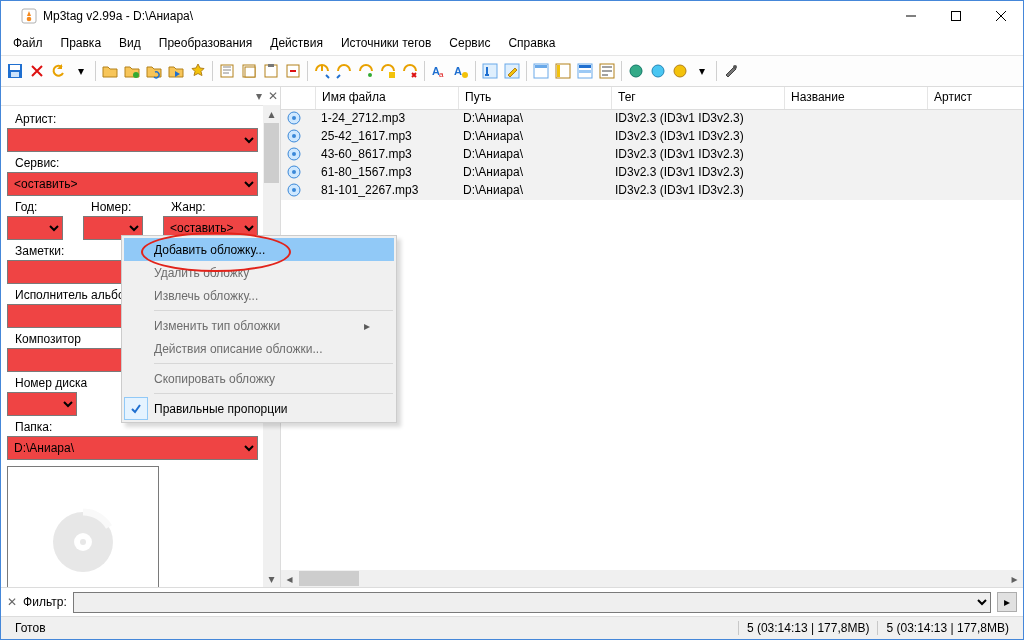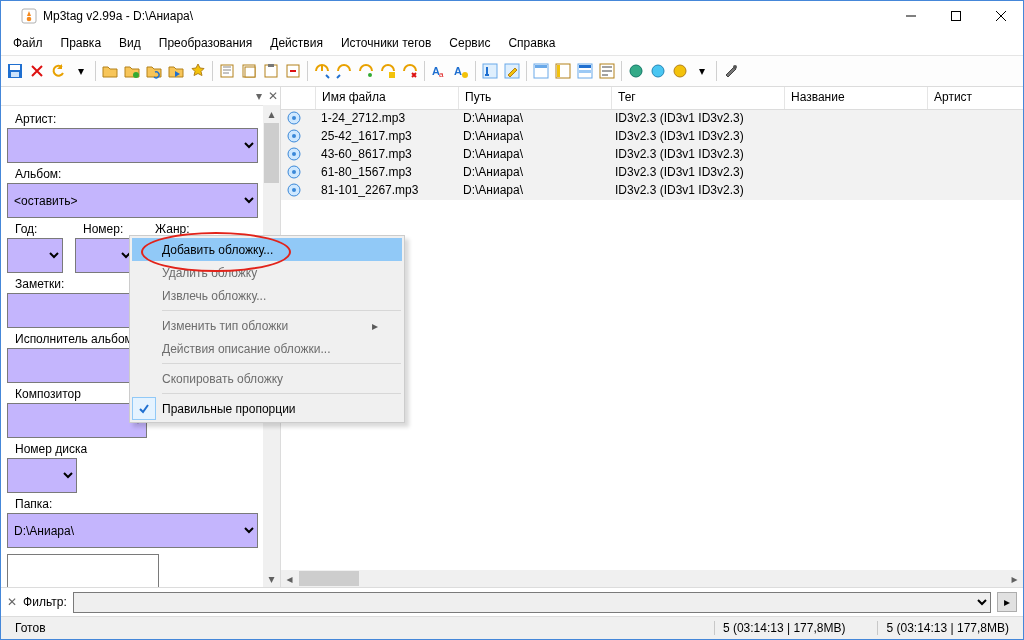--- a/index.html
+++ b/index.html
@@ -12,22 +12,22 @@
 .menubar{height:20px;display:flex;align-items:center;padding:2px 4px;gap:2px;border-bottom:0;background:#fff}
 .menubar span{padding:2px 8px}
 .toolbar{display:flex;align-items:center;gap:2px;padding:2px 4px;border-top:1px solid #e5e5e5;border-bottom:1px solid #dcdcdc;background:#fdfdfd;height:26px}
 .tool-sep{width:1px;height:20px;background:#d0d0d0;margin:0 2px}
 .tool-ico{width:20px;height:20px;display:flex;align-items:center;justify-content:center}
 .body{flex:1;display:flex;min-height:0}
 .side{width:280px;border-right:1px solid #dcdcdc;display:flex;flex-direction:column;position:relative;box-sizing:border-box}
 .side-head{height:18px;display:flex;align-items:center;justify-content:flex-end;padding:0 2px;border-bottom:1px solid #e5e5e5;color:#666;gap:6px}
 .side-body{flex:1;overflow:hidden;padding:2px 6px 2px 6px}
 .side-body .fld-label{display:block;margin:4px 0 2px 8px}
-.side-body input,.side-body select{font:inherit;box-sizing:border-box;border:1px solid #7a7a7a;height:35px;padding:1px 2px;background:#c4b5fd}
-.side .row{display:flex;gap:12px}
+.side-body input,.side-body select{font:inherit;box-sizing:border-box;border:1px solid #7a7a7a;height:24px;padding:1px 2px;background:#ef4444}
+.side .row{display:flex;gap:20px}
 .side .col{display:flex;flex-direction:column}
 .side .w-full{width:100%}
 .side-scroll{position:absolute;right:0;top:18px;bottom:0;width:17px;background:#f0f0f0;display:flex;flex-direction:column;align-items:center}
 .side-scroll .sb-btn{height:17px;width:17px;display:flex;align-items:center;justify-content:center;color:#606060}
 .side-scroll .thumb{width:15px;flex:0 0 60px;background:#cdcdcd;margin:1px auto}
 .cover-box{width:150px;height:150px;border:1px solid #7a7a7a;display:flex;align-items:center;justify-content:center;margin-top:6px;background:#fff}
 .cover-box svg{opacity:.35}
 .grid{flex:1;display:flex;flex-direction:column;min-width:0}
 .grid-head{display:flex;height:22px;align-items:stretch;border-bottom:1px solid #dcdcdc;background:#fff}
 .grid-head .col{border-right:1px solid #e5e5e5;padding:3px 6px;white-space:nowrap;overflow:hidden}
@@ -42,25 +42,25 @@
 .c4{width:130px;flex:0 0 130px}
 .c5{width:140px;flex:0 0 140px}
 .grid-hscroll{height:17px;background:#f0f0f0;display:flex;align-items:center}
 .grid-hscroll .sb-btn{width:17px;height:17px;display:flex;align-items:center;justify-content:center;color:#606060}
 .grid-hscroll .thumb{height:15px;flex:0 0 60px;background:#cdcdcd;margin:0 1px}
 .grid-hscroll .track{flex:1}
 .filterbar{display:flex;align-items:center;height:24px;border-top:1px solid #dcdcdc;padding:2px 6px;gap:6px}
 .filterbar .lbl{flex:0 0 auto}
 .filterbar select{flex:1;height:21px;border:1px solid #7a7a7a;font:inherit}
 .filterbar .go{width:18px;height:18px;border:1px solid #adadad;display:flex;align-items:center;justify-content:center;background:#e1e1e1}
-.statusbar{height:22px;border-top:1px solid #dcdcdc;display:flex;align-items:center;padding:0 6px;gap:24px;background:#f0f0f0}
+.statusbar{height:22px;border-top:1px solid #dcdcdc;display:flex;align-items:center;padding:0 6px;gap:0;background:#f0f0f0}
 .statusbar .seg{padding:0 8px;border-left:1px solid #c8c8c8}
 .statusbar .seg:first-child{border-left:0;flex:1}
 
-.ctx{position:absolute;left:128px;top:234px;width:270px;background:#f0f0f0;border:1px solid #cccccc;box-shadow:4px 4px 4px rgba(0,0,0,.15);padding:2px}
+.ctx{position:absolute;left:120px;top:234px;width:270px;background:#f0f0f0;border:1px solid #cccccc;box-shadow:4px 4px 4px rgba(0,0,0,.15);padding:2px}
 .ctx .item{display:flex;align-items:center;height:23px;padding:0 24px 0 30px;position:relative;color:#000}
 .ctx .item.disabled{color:#6d6d6d}
 .ctx .item.hl{background:#91c9f7}
 .ctx .sep{height:1px;background:#d7d7d7;margin:3px 1px 3px 30px}
 .ctx .chk{position:absolute;left:0;top:0;width:24px;height:23px;display:flex;align-items:center;justify-content:center;border:1px solid #91c9f7;background:#e5f3ff;box-sizing:border-box}
 .ctx .sub-arrow{margin-left:auto;color:#5a5a5a}
 
 .anno{position:absolute;left:140px;top:231px;width:146px;height:36px;border:2px solid #e2231a;border-radius:50%/50%;pointer-events:none}
 .mini-close{color:#666}
 svg{display:block}
@@ -295,21 +295,21 @@
   <div class="body">
     <div class="side">
       <div class="side-head">
         <span class="mini-close">▾</span>
         <span class="mini-close">✕</span>
       </div>
       <div class="side-body" style="padding-right:22px">
         <label class="fld-label">Артист:</label>
         <select class="w-full"></select>
 
-        <label class="fld-label">Альбом:</label>
+        <label class="fld-label">Сервис:</label>
         <select class="w-full"><option>&lt;оставить&gt;</option></select>
 
         <div class="row">
           <div class="col" style="width:56px">
             <label class="fld-label">Год:</label>
             <select class="w-full"></select>
           </div>
           <div class="col" style="width:60px">
             <label class="fld-label">Номер:</label>
             <select class="w-full"></select>

